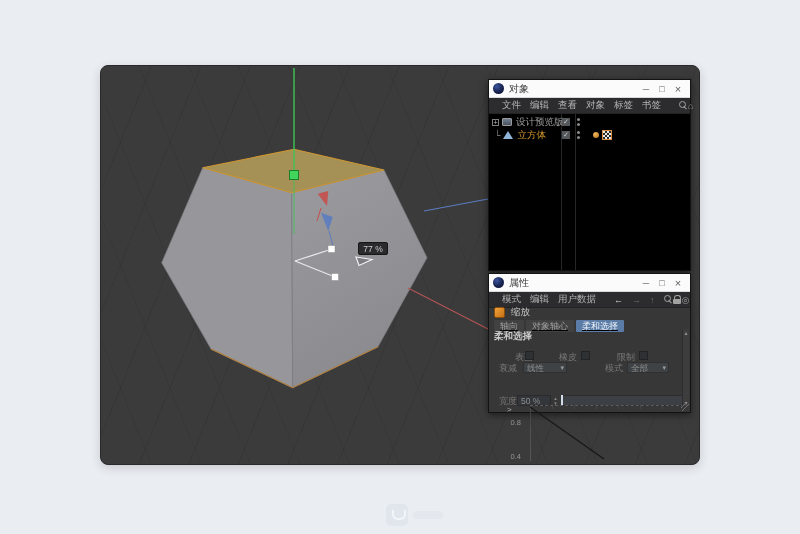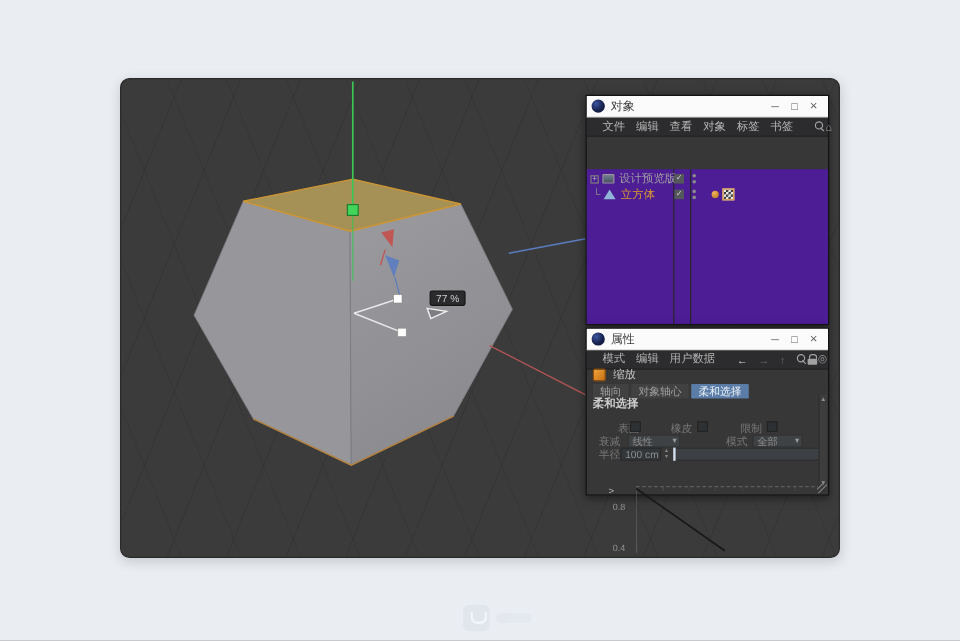--- a/index.html
+++ b/index.html
@@ -71,21 +71,21 @@
     border:1.2px solid #a2a2a2; border-radius:50%; }
   .search-css::after { content:""; position:absolute; left:5px; top:5px; width:4px; height:1.2px;
     background:#a2a2a2; transform:rotate(45deg); transform-origin:0 0; }
   .lock-css { position:relative; width:8px; height:9px; display:inline-block; }
   .lock-css::before { content:""; position:absolute; left:1.5px; top:0; width:5px; height:4px;
     border:1px solid #a2a2a2; border-bottom:none; border-radius:3px 3px 0 0; }
   .lock-css::after { content:""; position:absolute; left:0; top:3.5px; width:8px; height:5px;
     background:#a2a2a2; border-radius:1px; }
 
   
-  .tree { position:absolute; left:0; right:0; top:34px; bottom:0; background:#4c1d95;margin-top:27px; }
+  .tree { position:absolute; left:0; right:0; top:34px; bottom:0; background:#000000; }
   .tree .colsep { position:absolute; top:0; bottom:0; width:1px; background:#272727; }
   .tree-row { position:absolute; left:0; right:0; height:12px; display:flex; align-items:center; font-size:9.5px; }
   .expander { width:7px; height:7px; border:1px solid #7d7d7d; color:#bdbdbd;
     font-size:7px; line-height:5px; text-align:center; margin-left:3px; }
   .branch-glyph { color:#8a8a8a; font-size:9px; margin-left:5px; }
   .monitor-ic { width:10px; height:8px; border:1px solid #9a9a9a; border-radius:1px; margin-left:3px;
     background:linear-gradient(#6f7f92,#4a525e); }
   .poly-ic { width:0; height:0; margin-left:3px;
     border-left:5px solid transparent; border-right:5px solid transparent;
     border-bottom:8px solid #8fb4d8; }
@@ -103,21 +103,21 @@
       linear-gradient(45deg,#2e2e2e 25%,transparent 25%,transparent 75%,#2e2e2e 75%),
       linear-gradient(45deg,#2e2e2e 25%,transparent 25%,transparent 75%,#2e2e2e 75%);
     background-size:4px 4px; background-position:0 0,2px 2px; }
 
   
   .toolrow { position:absolute; left:0; right:0; top:32px; height:13px; display:flex; align-items:center; }
   .tool-ic { width:11px; height:11px; margin-left:5px; border-radius:2px;
     background:linear-gradient(135deg,#f0a33c,#c86f14); border:1px solid #8a4e0c; }
   .tool-name { margin-left:6px; font-size:9.5px; color:#c8c8c8; }
 
-  .tabsrow { position:absolute; left:5px; right:10px; top:46px; height:12px; display:flex; gap:2px; }
+  .tabsrow { position:absolute; left:5px; right:10px; top:46px; height:12px; display:flex; gap:2px;text-decoration:underline; }
   .tab { background:#414141; color:#9f9f9f; font-size:9px; line-height:12px; padding:0 6px; border-radius:1px; }
   .tab.active { background:#5a7ca6; color:#eef3f8; }
 
   .section-h { position:absolute; left:5px; top:56px; font-size:9.5px; font-weight:bold; color:#cdcdcd; }
 
   .frow { position:absolute; left:0; right:0; height:10px; font-size:9px; }
   .flabel { position:absolute; color:#a8a8a8; }
   .flabel.dim { color:#777; }
   .cb { position:absolute; width:9px; height:9px; background:#2e3133; border:1px solid #232323; }
   .cb.checked { background:#8a9096; }
@@ -304,33 +304,33 @@
           <span>线性</span>
           <span class="arr">▾</span>
         </span>
         <span class="flabel dim" style="left:116px">模式</span>
         <span class="dd" style="left:138px; width:42px">
           <span>全部</span>
           <span class="arr">▾</span>
         </span>
       </div>
 
-      <div class="frow" style="top:99px">
-        <span class="flabel dim" style="left:10px">半径</span>
-        <span class="vbox" style="left:28px">100 cm</span>
+
+
+      <div class="frow" style="top:121px">
+        <span class="flabel dim" style="left:10px">宽度</span>
+        <span class="vbox" style="left:28px">50 %</span>
         <span class="stepper" style="left:63px">
           <span>▴</span>
           <span>▾</span>
         </span>
         <span class="slider">
-          <span class="fill" style="width: 9%;"></span>
+          <span class="fill" style="width: 47%;"></span>
         </span>
       </div>
-
-
 
       <span class="g-expand">&gt;</span>
       <span class="gylab" style="left:16px; top:144px">0.8</span>
       <span class="gylab" style="left:16px; top:178px">0.4</span>
       <div class="graph">
         <svg width="156" height="55" viewBox="0 0 156 55">
           <line x1="0" y1="0.5" x2="0.5" y2="55" stroke="#55585b" stroke-width="1"></line>
           <line x1="0" y1="1" x2="74" y2="53" stroke="#17181a" stroke-width="1.4"></line>
         </svg>
       </div>

